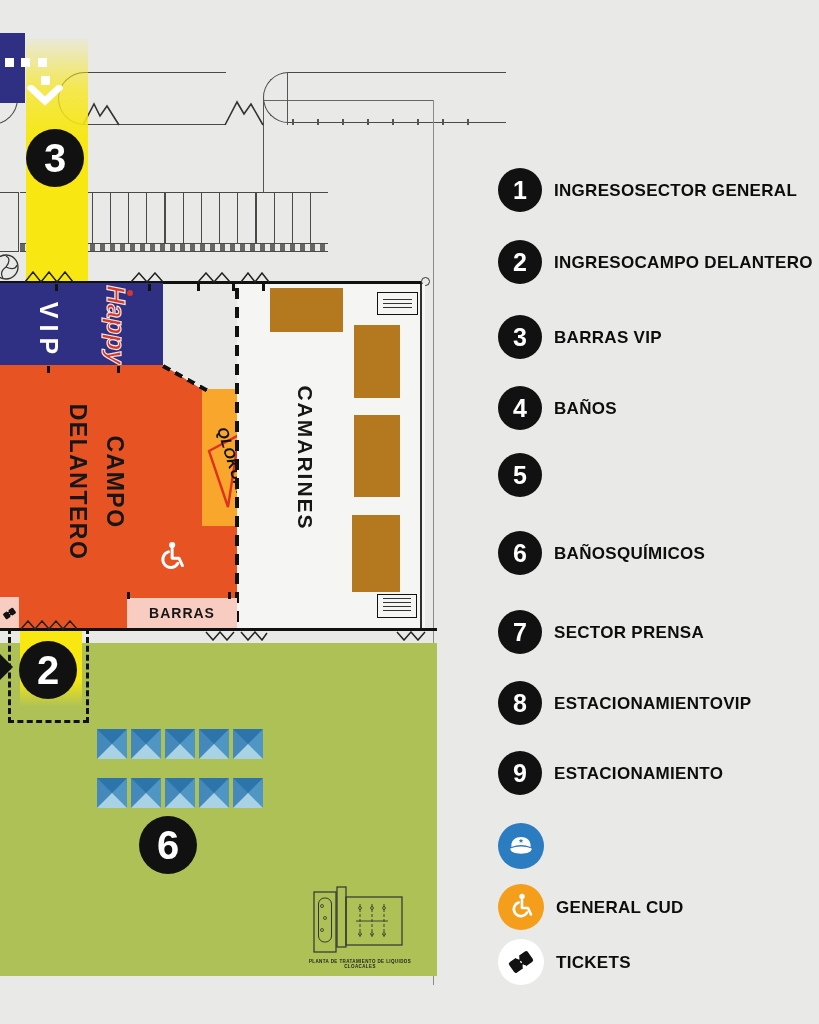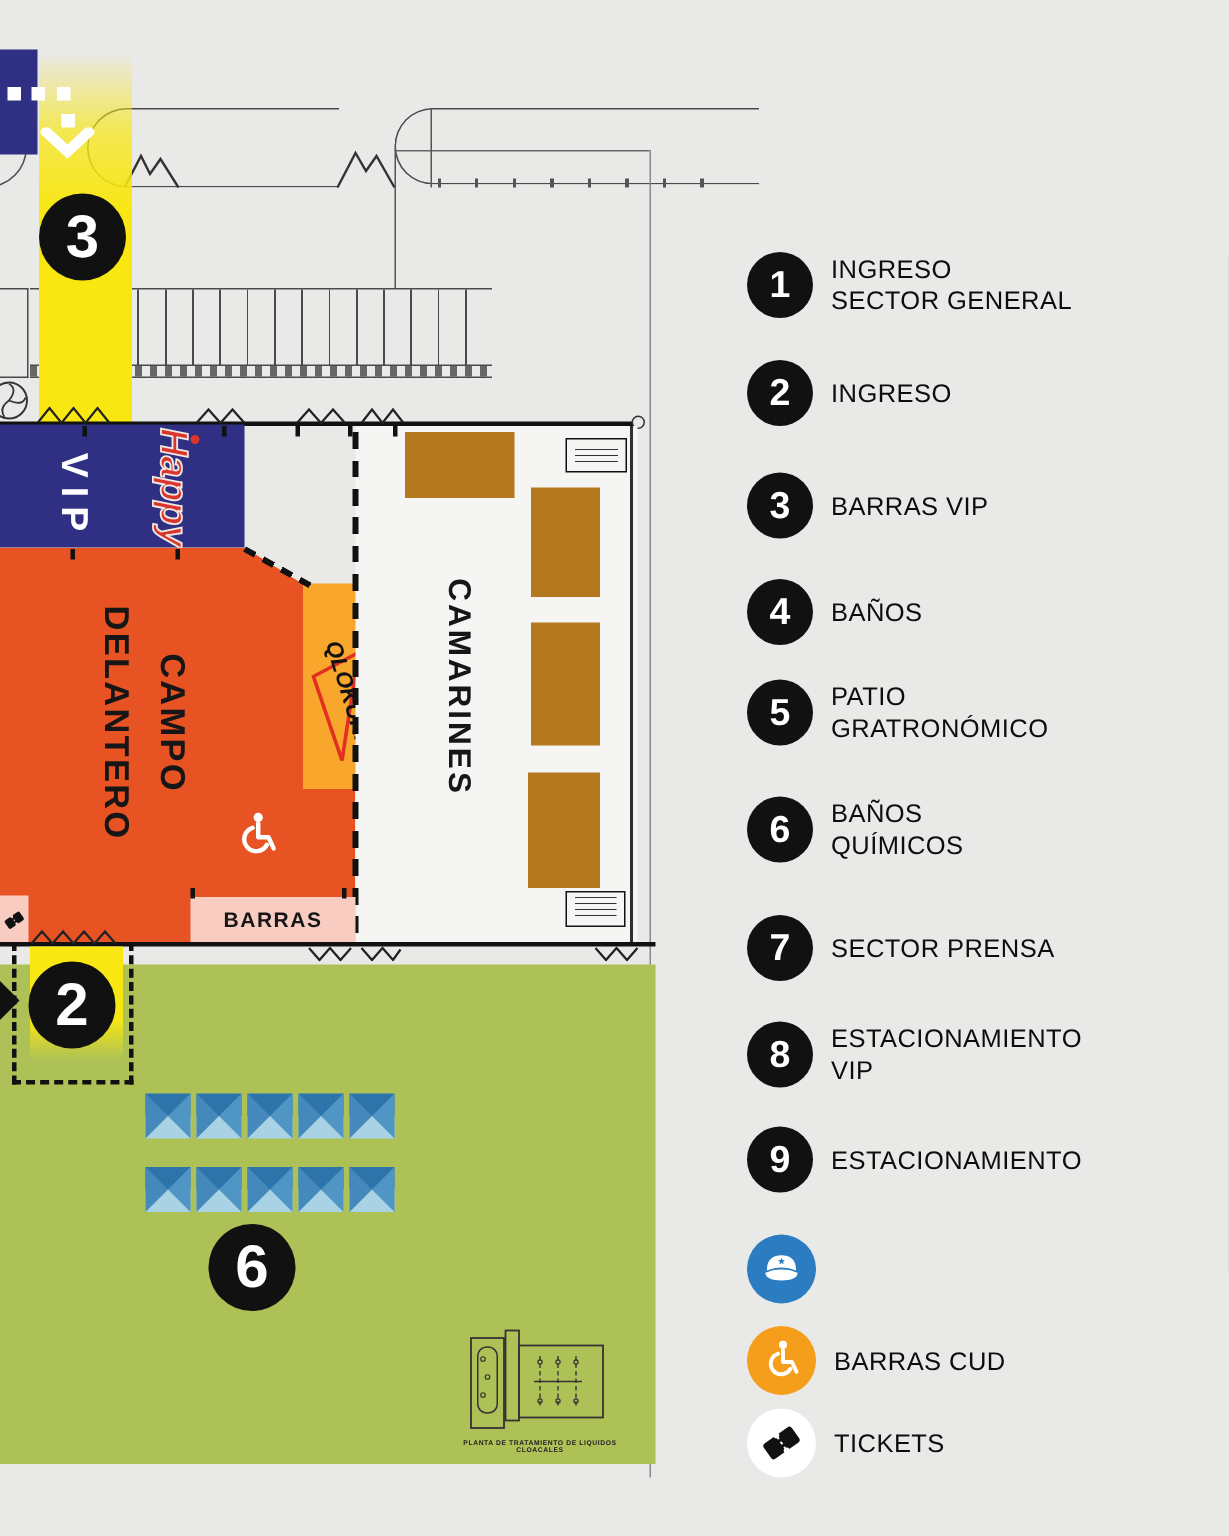--- a/index.html
+++ b/index.html
@@ -16,21 +16,21 @@
   .rot{transform:rotate(90deg);transform-origin:top left;display:flex;align-items:center;justify-content:center;}
   .maplabel{font-weight:800;color:#161616;white-space:nowrap;}
   
   .pyr{width:0;height:0;border-style:solid;border-top:15.5px solid #2d74ab;border-right:15px solid #4f96c4;
        border-bottom:15.5px solid #a9d2e5;border-left:15px solid #4589bc;}
   
   .lrow{position:absolute;left:498px;display:flex;align-items:center;gap:12px;}
   .lnum{width:44px;height:44px;border-radius:50%;background:#111;color:#fff;display:flex;align-items:center;
         justify-content:center;font-weight:700;font-size:25px;flex:0 0 auto;}
   .licon{width:46px;height:46px;border-radius:50%;display:flex;align-items:center;justify-content:center;flex:0 0 auto;}
-  .ltext{display:flex;flex-direction:column;font-weight:400;font-size:17px;line-height:21px;color:#0d0d0d;
+  .ltext{display:flex;font-weight:700;font-size:17px;line-height:21px;color:#0d0d0d;
          letter-spacing:.3px;}
   .ltext span:empty{display:none;}
   .techbox{border:1.5px solid #111;background:
      repeating-linear-gradient(0deg,transparent 0 3px,#333 3px 4px) content-box;padding:3px 5px;}
   .wdash{background:#fff;width:9px;height:9px;}
 </style>
 </head>
 <body>
 
 <div id="stage">
@@ -231,20 +231,21 @@
           <span>INGRESO</span>
           <span>SECTOR GENERAL</span>
         </div>
     </div>
     <div class="lrow" style="top:240px;">
       <div class="lnum">
           <span>2</span>
         </div>
       <div class="ltext">
           <span>INGRESO</span>
+          <span>CAMPO DELANTERO</span>
         </div>
     </div>
     <div class="lrow" style="top:315px;">
       <div class="lnum">
           <span>3</span>
         </div>
       <div class="ltext">
           <span>BARRAS VIP</span>
         </div>
     </div>
@@ -252,24 +253,20 @@
       <div class="lnum">
           <span>4</span>
         </div>
       <div class="ltext">
           <span>BAÑOS</span>
         </div>
     </div>
     <div class="lrow" style="top:453px;">
       <div class="lnum">
           <span>5</span>
-        </div>
-      <div class="ltext">
-          <span>PATIO</span>
-          <span>GRATRONÓMICO</span>
         </div>
     </div>
     <div class="lrow" style="top:531px;">
       <div class="lnum">
           <span>6</span>
         </div>
       <div class="ltext">
           <span>BAÑOS</span>
           <span>QUÍMICOS</span>
         </div>
@@ -312,21 +309,21 @@
 
     <div class="lrow" style="top:884px;">
       <div class="licon" style="background:#f59e1b;">
         <svg width="28" height="30" viewBox="0 0 28 30">
           <circle cx="15" cy="4.5" r="2.7" fill="#fff"></circle>
           <path d="M15,8 L15,16 L21,16 L24,22.5" fill="none" stroke="#fff" stroke-width="2.6" stroke-linecap="round" stroke-linejoin="round"></path>
           <path d="M11.7,10.5 A7,7 0 1 0 20,20.5" fill="none" stroke="#fff" stroke-width="2.6" stroke-linecap="round"></path>
         </svg>
       </div>
       <div class="ltext">
-          <span>BARRAS CUD</span>
+          <span>GENERAL CUD</span>
         </div>
     </div>
 
     <div class="lrow" style="top:939px;justify-content:space-between;">
       <div class="licon" style="background:#fff;">
         <svg width="32" height="32" viewBox="0 0 28 28">
           <g transform="rotate(-35 14 14)">
             <rect x="4" y="8.5" width="20" height="11" rx="2" fill="#111"></rect>
             <line x1="14" y1="9.5" x2="14" y2="18.5" stroke="#fff" stroke-width="1.2" stroke-dasharray="1.8 1.8"></line>
             <circle cx="14" cy="8.5" r="1.8" fill="#fff"></circle>

